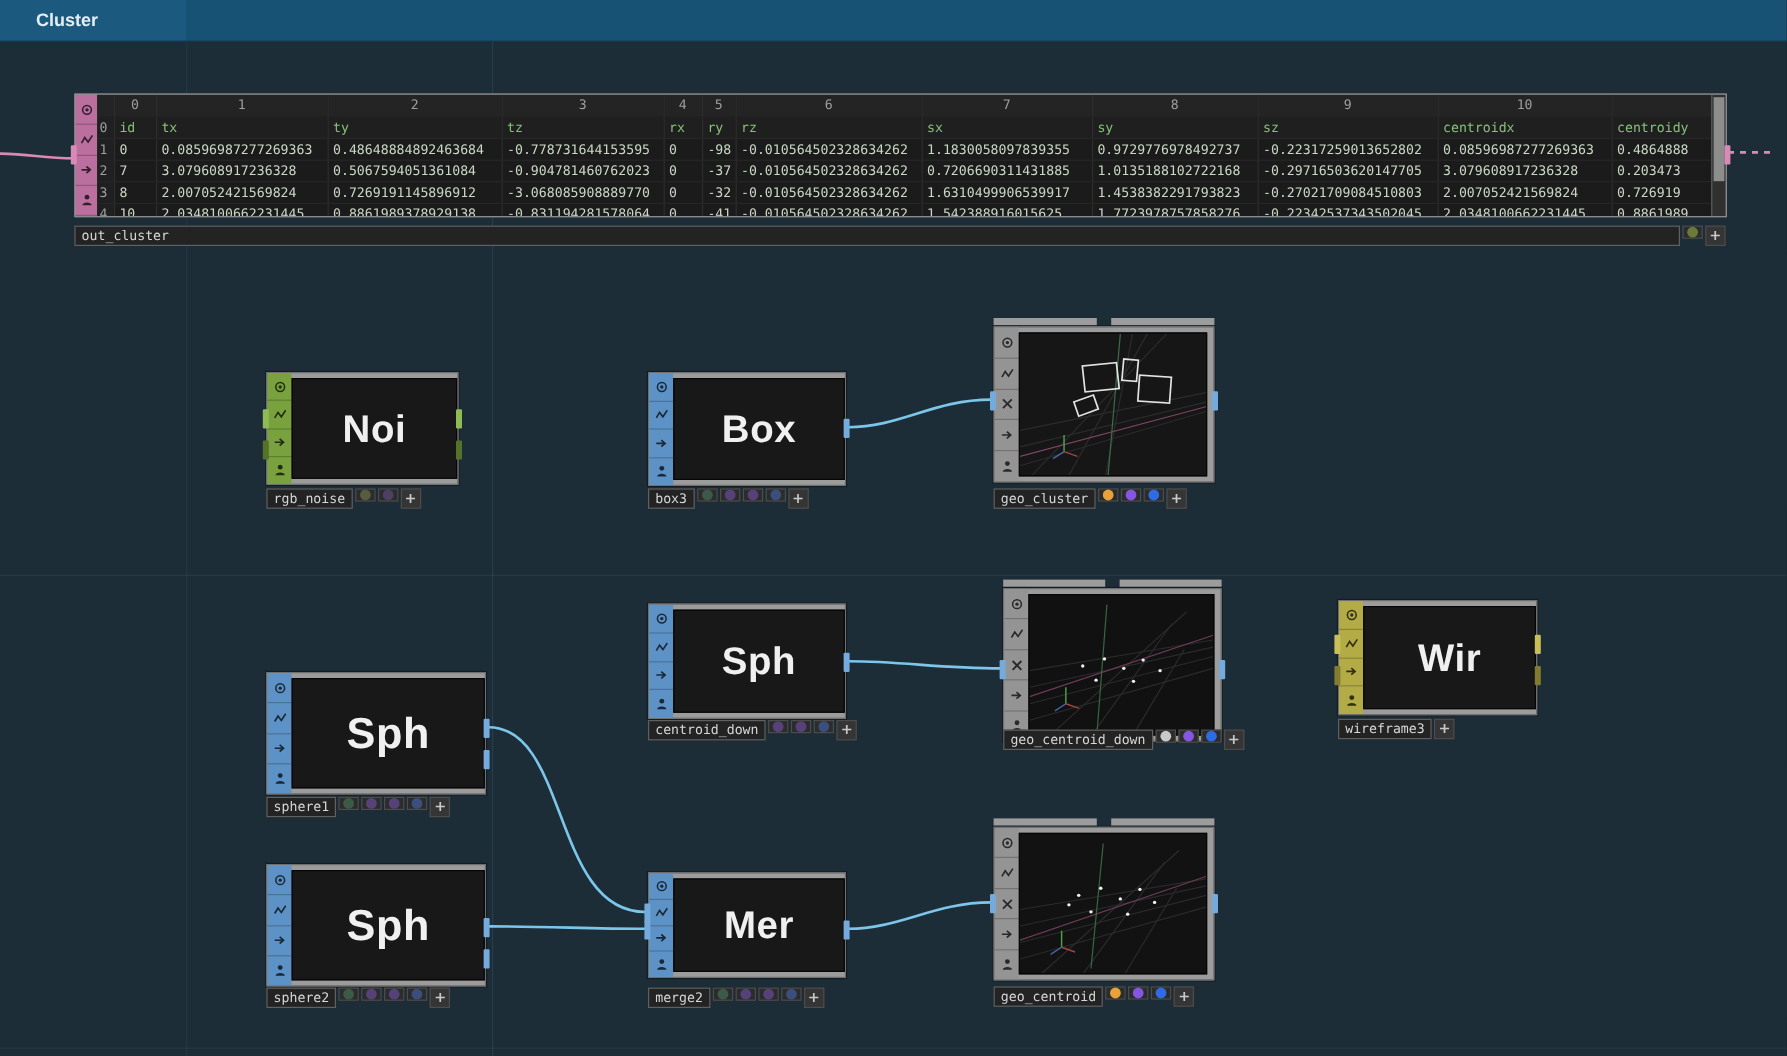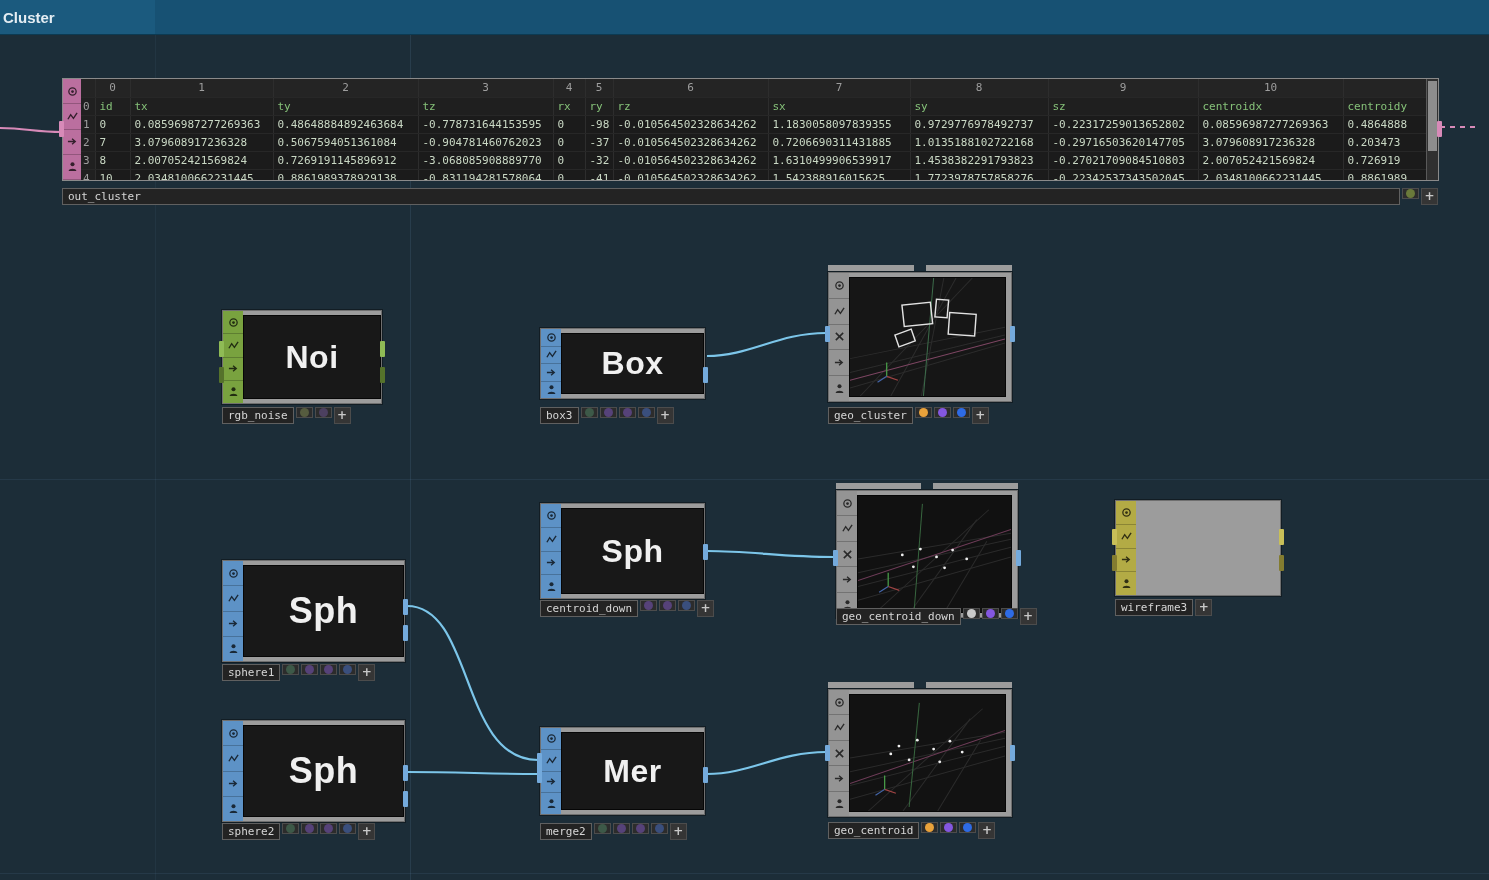--- a/index.html
+++ b/index.html
@@ -1,21 +1,21 @@
 <!DOCTYPE html>
 <html><head>
 <meta charset="utf-8">
 <style>
   *{box-sizing:border-box;margin:0;padding:0}
   body{margin:0;background:#121e27}
   .canvas{position:relative;width:1489px;height:880px;overflow:hidden;background:#1c2d38;font-family:"DejaVu Sans Mono",monospace}
   .vline{position:absolute;top:0;bottom:0;width:1px;background:rgba(120,170,215,.13)}
   .hline{position:absolute;left:0;right:0;height:1px;background:rgba(120,170,215,.10)}
   .titlebar{position:absolute;left:0;top:0;width:100%;height:35px;background:linear-gradient(90deg,#1b5a7e 0,#1b5a7e 155px,#175173 155px);border-bottom:1px solid #0c3putt;border-bottom:1px solid #0c3a52}
-  .titlebar .title{color:#e4edf3;font:bold 15px/35px "Liberation Sans",sans-serif;padding-left:3px}
+  .titlebar .title{color:#e4edf3;font:bold 15px/35px "Liberation Sans",sans-serif;padding-left:30px}
   .wires{position:absolute;left:0;top:0;pointer-events:none}
   .wires path{fill:none}
   .sopw{stroke:#7cc6ea;stroke-width:2.2}
   .datw{stroke:#d78ab8;stroke-width:2.2}
   
   .node{position:absolute;display:flex;background:#9c9c9c;border:1px solid #6f6f6f;box-shadow:0 0 0 1px rgba(0,0,0,.35)}
   .rail{width:20px;display:flex;flex-direction:column}
   .rail .icon{flex:1;display:flex;align-items:center;justify-content:center;border-bottom:1px solid rgba(0,0,0,.22)}
   .rail .icon:last-child{border-bottom:none}
   .rail.topf{background:#79a23f}
@@ -264,21 +264,21 @@
     <div class="namebox">rgb_noise</div>
     <div class="flag">
         <span class="dot" style="background: rgb(86, 92, 63);"></span>
       </div>
     <div class="flag">
         <span class="dot" style="background: rgb(76, 64, 96);"></span>
       </div>
     <div class="flag plus">+</div>
   </div>
 
-  <div class="node" style="left:540px;top:328px;width:165px;height:71px">
+  <div class="node" style="left:540px;top:310px;width:165px;height:95px">
     <div class="rail sopf">
       <div class="icon">
           <svg width="11" height="11" viewBox="0 0 12 12">
             <circle cx="6" cy="6" r="4" fill="none" stroke="rgba(0,0,0,.72)" stroke-width="1.4"></circle>
             <circle cx="6" cy="6" r="1.5" fill="rgba(0,0,0,.72)"></circle>
           </svg>
         </div>
       <div class="icon">
           <svg width="11" height="11" viewBox="0 0 12 12">
             <polyline points="1,9 4,4 7,8 11,2" fill="none" stroke="rgba(0,0,0,.72)" stroke-width="1.5"></polyline>
@@ -538,20 +538,23 @@
             <path d="M1,6 L8,6 M5.5,3 L9,6 L5.5,9" fill="none" stroke="rgba(0,0,0,.72)" stroke-width="1.5"></path>
           </svg>
         </div>
       <div class="icon">
           <svg width="11" height="11" viewBox="0 0 12 12">
             <circle cx="6" cy="3.6" r="2.2" fill="rgba(0,0,0,.72)"></circle>
             <path d="M1.8,11 C1.8,7.6 10.2,7.6 10.2,11 Z" fill="rgba(0,0,0,.72)"></path>
           </svg>
         </div>
     </div>
+    <div class="body">
+        <span class="biglabel">Wir</span>
+      </div>
     <div class="tab in matc" style="top:28px"></div>
     <div class="tab in matc2" style="top:54px"></div>
     <div class="tab out matc" style="top:28px"></div>
     <div class="tab out matc2" style="top:54px"></div>
   </div>
   <div class="namerow" style="left:1115px;top:599px">
     <div class="namebox">wireframe3</div>
     <div class="flag plus">+</div>
   </div>
 

